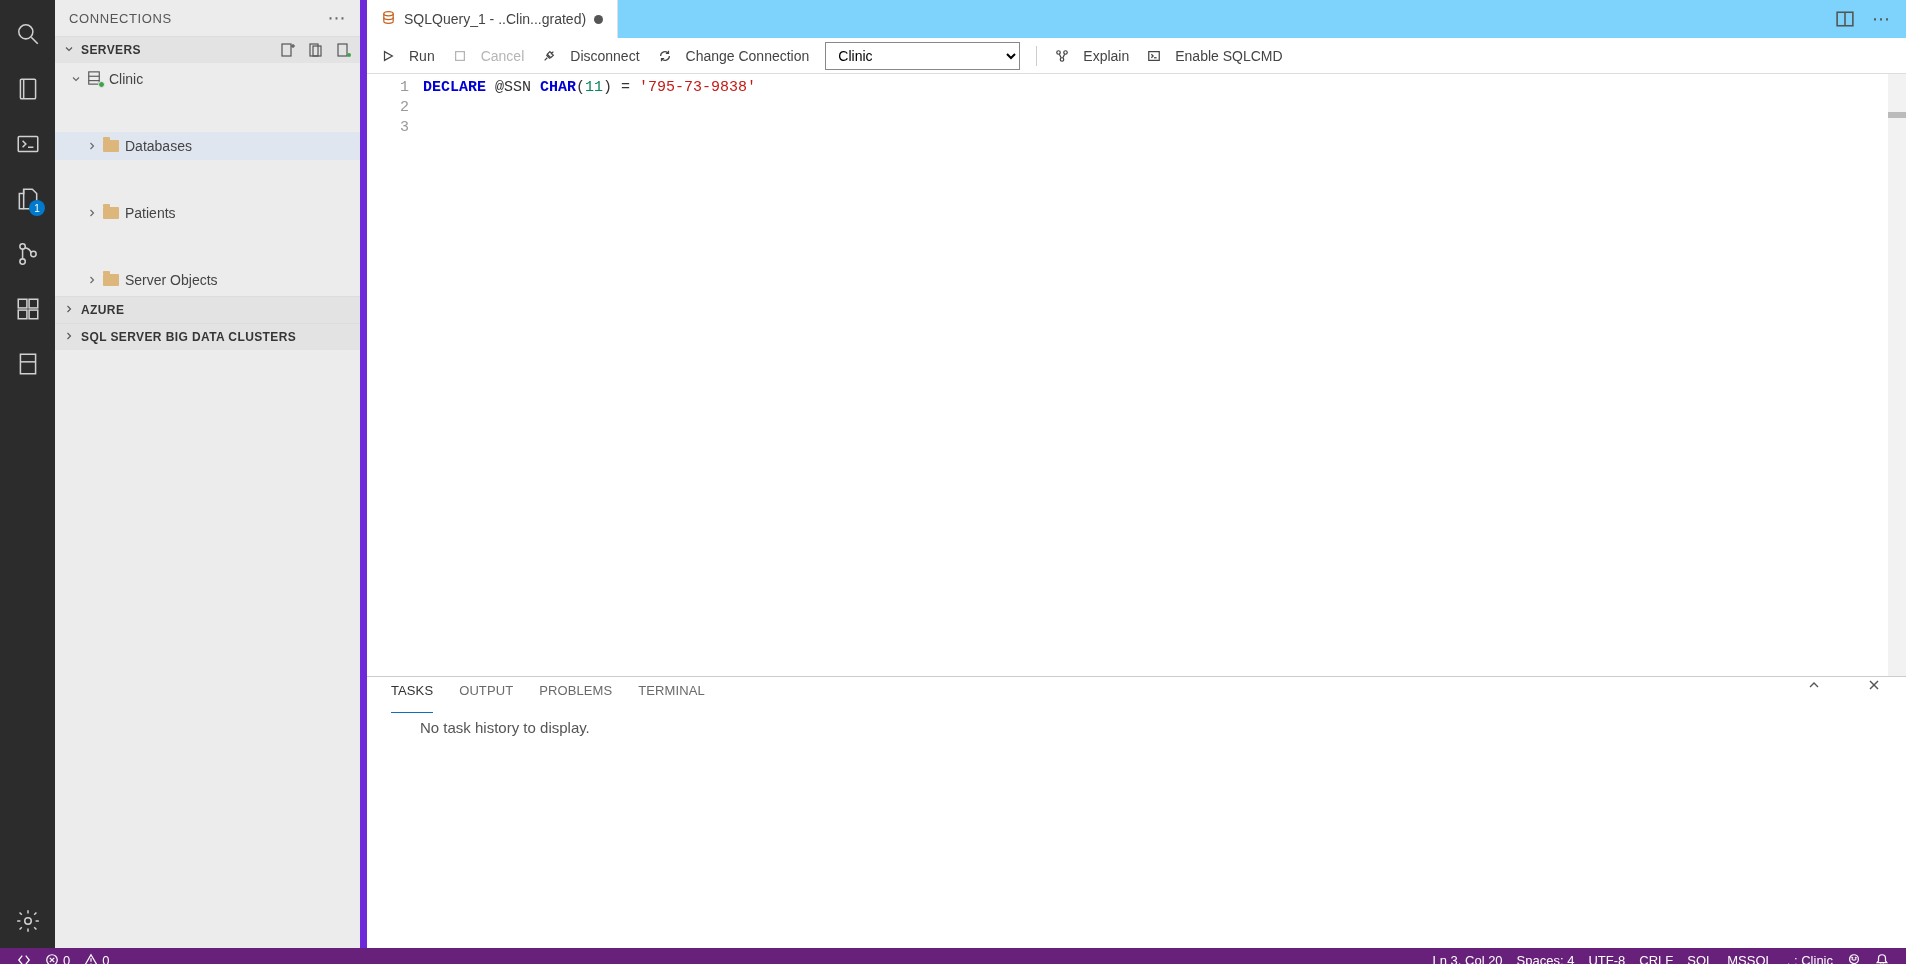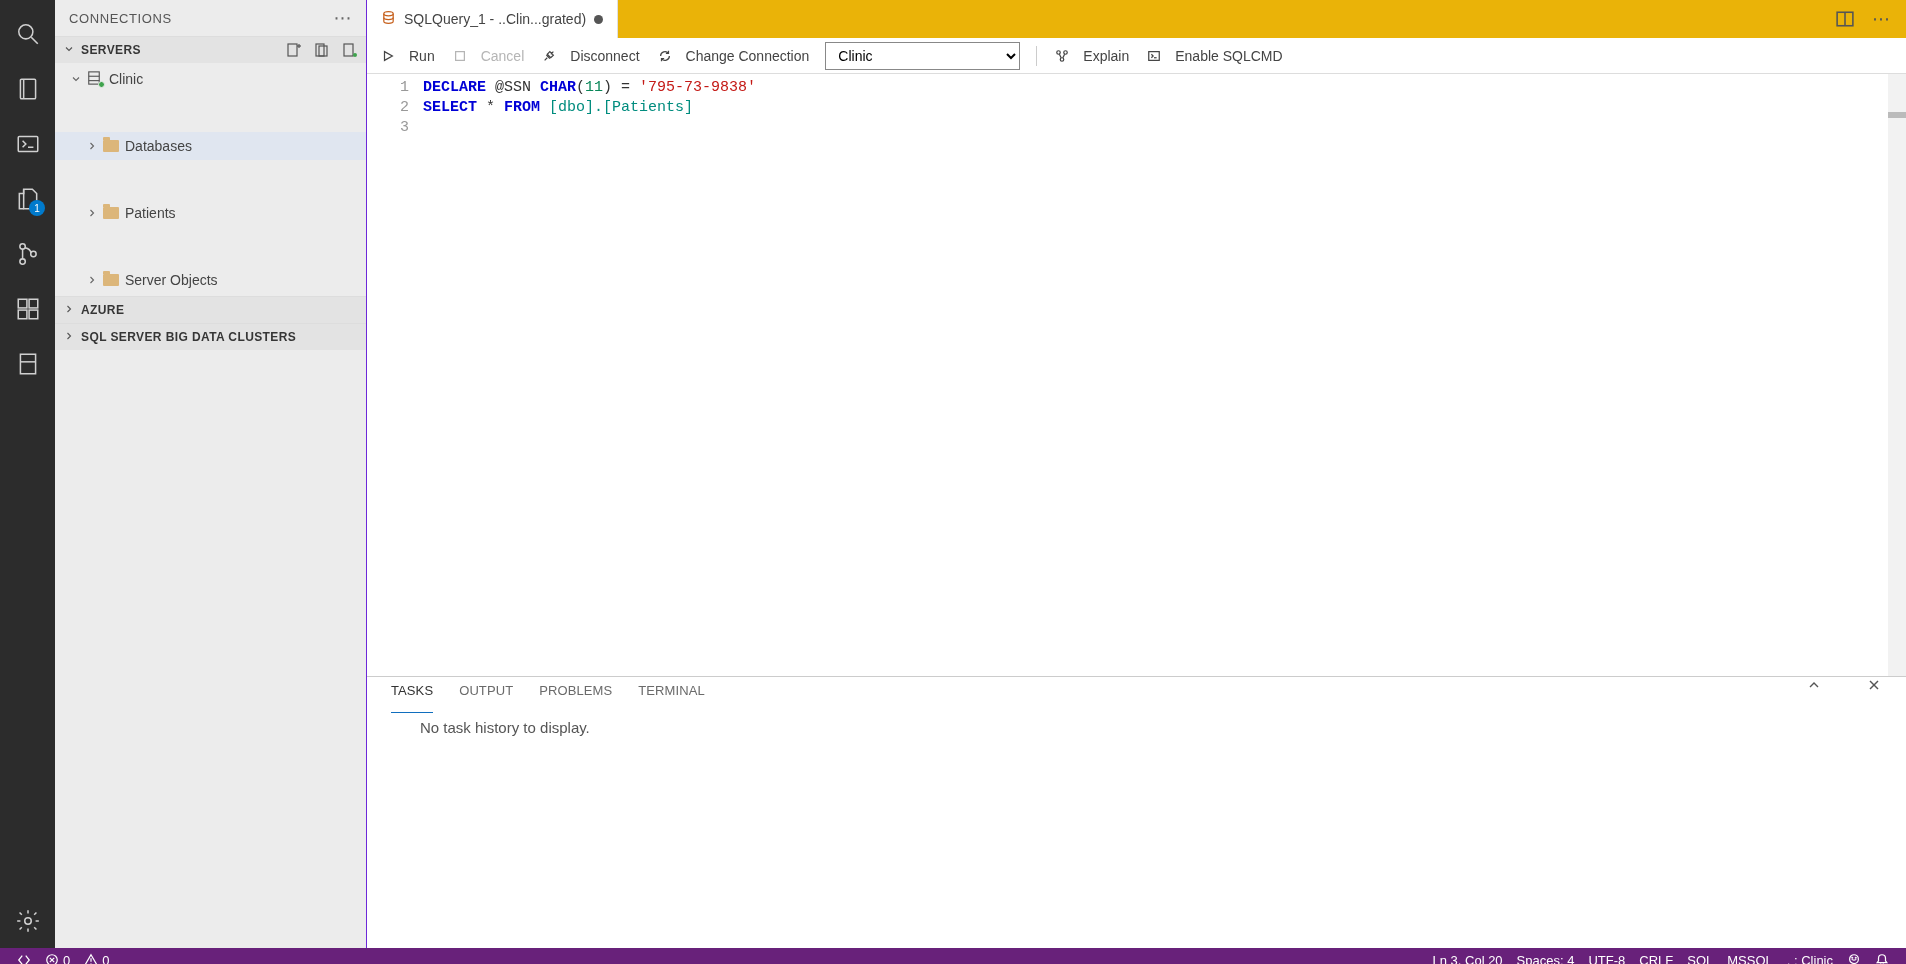--- a/index.html
+++ b/index.html
@@ -8,21 +8,21 @@
 .app { display: flex; height: 948px; }
 
 
 .activitybar { width: 55px; background: #2c2c2c; display: flex; flex-direction: column; align-items: center; padding-top: 6px; }
 .activitybar .act-item { width: 55px; height: 55px; display: flex; align-items: center; justify-content: center; cursor: pointer; position: relative; }
 .activitybar svg { stroke: #d0d0d0; fill: none; stroke-width: 1.4; }
 .activitybar .badge { position: absolute; bottom: 10px; right: 10px; width: 16px; height: 16px; background: #007acc; color: #fff; border-radius: 50%; font-size: 10px; display: flex; align-items: center; justify-content: center; }
 .activitybar .spacer { flex: 1; }
 
 
-.sidebar { width: 312px; background: #ececec; display: flex; flex-direction: column; border-right: 1px solid #6d28d9; }
+.sidebar { width: 312px; background: #ececec; display: flex; flex-direction: column; border-right: 7px solid #6d28d9; }
 .sidebar .side-hdr { height: 36px; display: flex; align-items: center; padding: 0 14px; font-size: 13px; color: #555; letter-spacing: 0.6px; }
 .sidebar .side-hdr .flex { flex: 1; }
 .sidebar .side-hdr .dots { font-size: 18px; color: #666; cursor: pointer; }
 
 .sidebar .section { }
 .sidebar .section-hdr { height: 27px; display: flex; align-items: center; padding: 0 8px; font-weight: 700; font-size: 12px; letter-spacing: 0.4px; color: #363636; background: #e3e3e3; border-top: 1px solid #ddd; cursor: pointer; }
 .sidebar .section-hdr .chev { margin-right: 6px; }
 .sidebar .section-hdr .flex { flex: 1; }
 .sidebar .section-hdr .tool-icons { display: flex; gap: 12px; }
 .sidebar .section-hdr .tool-icons svg { stroke: #555; fill: none; stroke-width: 1.2; cursor: pointer; }
@@ -41,21 +41,21 @@
 .server-ico-wrap { position: relative; display: inline-block; width: 16px; height: 16px; }
 .server-ico-wrap svg { stroke:#555; fill:none; stroke-width:1.3; }
 .server-ico-wrap .dot { position:absolute; bottom:-1px; right:-2px; width:7px; height:7px; background:#3fa34d; border-radius:50%; border:1px solid #ececec; }
 
 .sidebar .tree-body { flex: 1; overflow: auto; }
 
 
 .main { flex: 1; display: flex; flex-direction: column; background: #fff; }
 
 
-.tabbar { height: 38px; background: #eab308; display: flex; align-items: stretch; }
+.tabbar { height: 38px; background: #7dd3fc; display: flex; align-items: stretch; }
 .tab { display: flex; align-items: center; padding: 0 14px; background: #fff; font-size: 14px; color: #444; gap: 8px; border-right: 1px solid #e0e0e0; }
 .tab .tab-ico svg { width:15px; height:15px; }
 .tab .dirty-dot { width: 9px; height: 9px; background: #555; border-radius: 50%; }
 .tabbar .flex { flex: 1; }
 .tabbar .tab-actions { display: flex; align-items: center; gap: 18px; padding-right: 16px; }
 .tabbar .tab-actions svg { stroke: #555; fill: none; stroke-width: 1.4; cursor:pointer; }
 
 
 .qtoolbar { height: 36px; border-bottom: 1px solid #ddd; display: flex; align-items: center; padding: 0 12px; gap: 14px; font-size: 14px; color: #444; }
 .qtoolbar .btn { display: inline-flex; align-items: center; gap: 14px; cursor: pointer; padding: 2px 2px; }
@@ -332,21 +332,20 @@
     </div>
 
     <div class="editor">
       <div class="gutter">
         <div>1</div>
         <div>2</div>
         <div>3</div>
       </div>
       <div class="code">
         <div class="ln"><span class="k-blue">DECLARE</span><span> @SSN </span><span class="k-blue">CHAR</span><span>(</span><span class="k-num">11</span><span>) = </span><span class="k-str">'795-73-9838'</span></div>
-        <div class="ln"><span class="k-blue">SELECT</span><span> * </span><span class="k-blue">FROM</span><span class="k-green"> [dbo].[Patients]</span></div>
       </div>
       <div class="scroll-marker">
           <div class="mark" style="top:38px"></div>
         </div>
     </div>
 
     <div class="panel">
       <div class="panel-tabs">
         <span class="panel-tab active">TASKS</span>
         <span class="panel-tab">OUTPUT</span>

